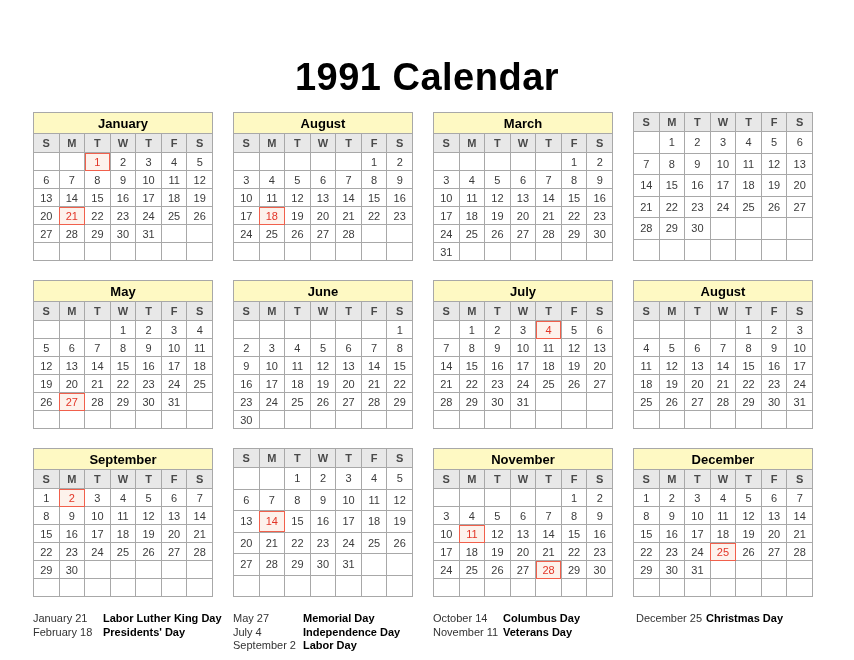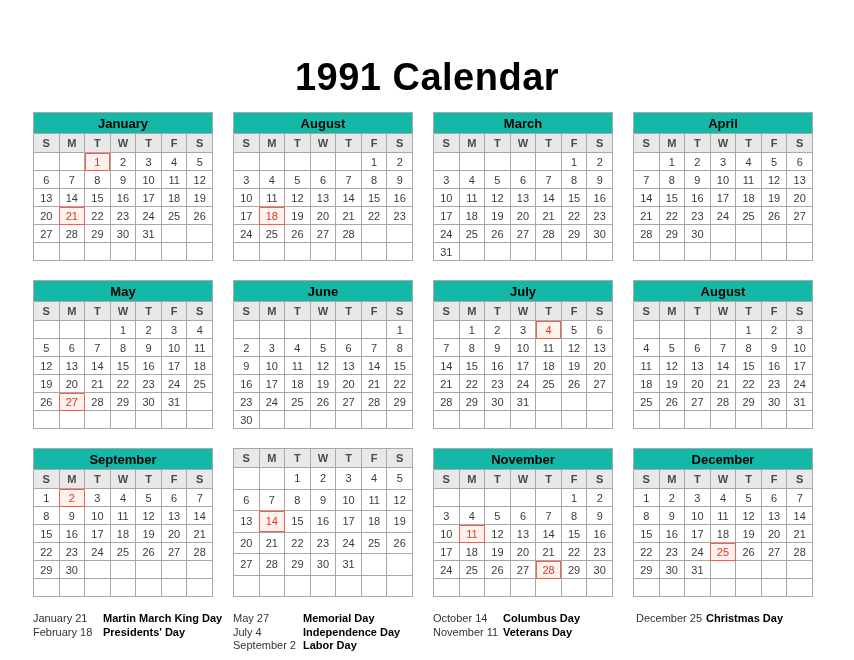--- a/index.html
+++ b/index.html
@@ -40,21 +40,21 @@
     border: 1px solid #a8a8a8;
     text-align: center;
     padding: 0;
     overflow: hidden;
   }
   .month-name {
     height: 20px;
     font-size: 13px;
     font-weight: bold;
     color: #000000;
-    background: #14b8a6;
+    background: #fef9c3;
   }
   .dow-row th {
     height: 18px;
     font-size: 11px;
     font-weight: bold;
     color: #4a4a4a;
     background: #e8e8e8;
   }
   table.month td {
     height: 17px;
@@ -311,23 +311,20 @@
             <td></td>
             <td></td>
             <td></td>
             <td></td>
           </tr>
         </tbody>
   </table>
 
   <table class="month">
     <thead>
-      <tr>
-        <th class="month-name" colspan="7">April</th>
-      </tr>
       <tr class="dow-row">
             <th>S</th>
             <th>M</th>
             <th>T</th>
             <th>W</th>
             <th>T</th>
             <th>F</th>
             <th>S</th>
           </tr>
     </thead>
@@ -968,21 +965,21 @@
             <td></td>
           </tr>
         </tbody>
   </table>
 </div>
 
   <div class="legend">
       <div class="legend-col">
         <div class="legend-row">
           <span class="legend-date">January 21</span>
-          <span class="legend-name">Martin March King Day</span>
+          <span class="legend-name">Labor Luther King Day</span>
         </div>
         <div class="legend-row">
           <span class="legend-date">February 18</span>
           <span class="legend-name">Presidents' Day</span>
         </div>
       </div>
       <div class="legend-col">
         <div class="legend-row">
           <span class="legend-date">May 27</span>
           <span class="legend-name">Memorial Day</span>

